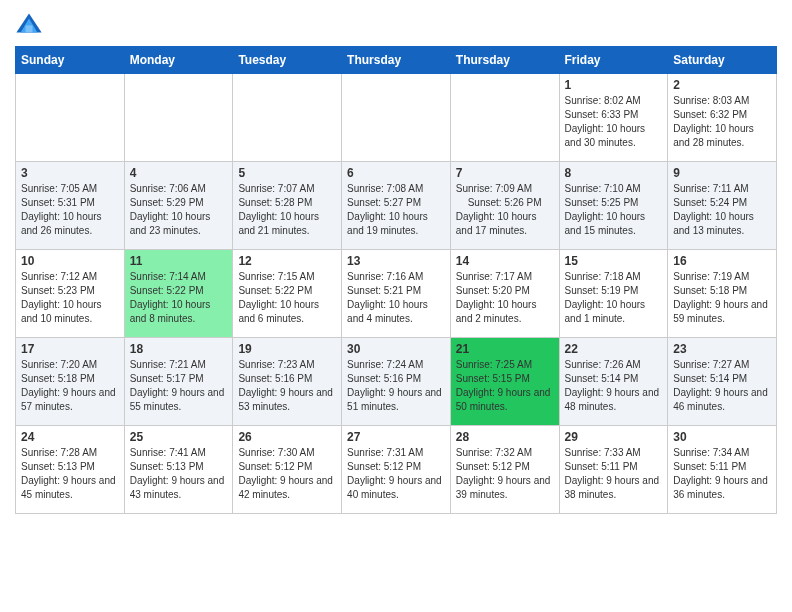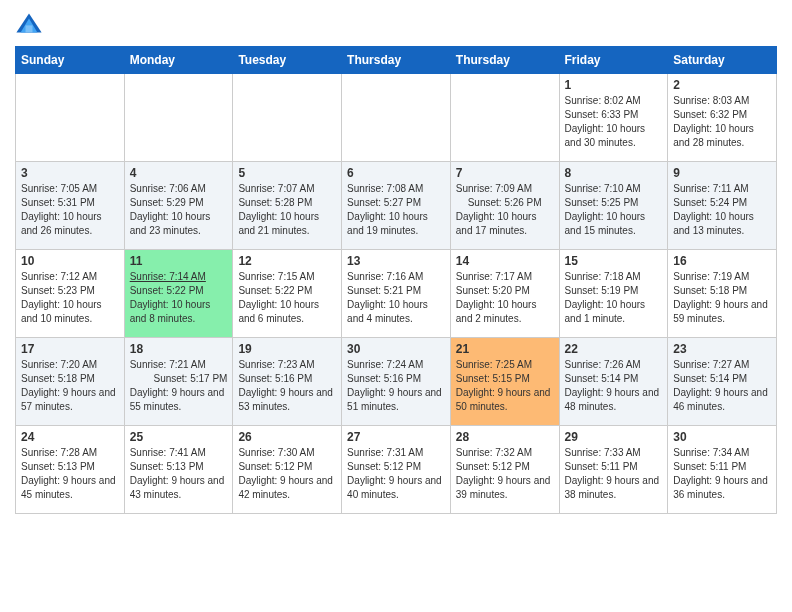--- a/index.html
+++ b/index.html
@@ -187,21 +187,21 @@
         </tr>
         <tr>
           <td style="background: rgb(255, 255, 255);">
             <span class="day-num">10</span>
             <span style="display: block; line-height: 1.4;">Sunrise: 7:12 AM</span>
             <span style="display: block; line-height: 1.4;">Sunset: 5:23 PM</span>
             <span style="display: block; line-height: 1.4;">Daylight: 10 hours and 10 minutes.</span>
           </td>
           <td style="background: #86efac;">
             <span class="day-num">11</span>
-            <span style="display: block; line-height: 1.4; text-decoration: underline;">Sunrise: 7:14 AM</span>
+            <span style="display: block; line-height: 1.4;">Sunrise: 7:14 AM</span>
             <span style="display: block; line-height: 1.4;">Sunset: 5:22 PM</span>
             <span style="display: block; line-height: 1.4;">Daylight: 10 hours and 8 minutes.</span>
           </td>
           <td style="background: rgb(255, 255, 255);">
             <span class="day-num">12</span>
             <span style="display: block; line-height: 1.4;">Sunrise: 7:15 AM</span>
             <span style="display: block; line-height: 1.4;">Sunset: 5:22 PM</span>
             <span style="display: block; line-height: 1.4;">Daylight: 10 hours and 6 minutes.</span>
           </td>
           <td style="background: rgb(255, 255, 255);">
@@ -232,36 +232,36 @@
         <tr>
           <td style="background: rgb(240, 244, 248);">
             <span class="day-num">17</span>
             <span style="display: block; line-height: 1.4;">Sunrise: 7:20 AM</span>
             <span style="display: block; line-height: 1.4;">Sunset: 5:18 PM</span>
             <span style="display: block; line-height: 1.4;">Daylight: 9 hours and 57 minutes.</span>
           </td>
           <td style="background: rgb(240, 244, 248);">
             <span class="day-num">18</span>
             <span style="display: block; line-height: 1.4;">Sunrise: 7:21 AM</span>
-            <span style="display: block; line-height: 1.4; text-align: right;">Sunset: 5:17 PM</span>
+            <span style="display: block; line-height: 1.4;">Sunset: 5:17 PM</span>
             <span style="display: block; line-height: 1.4;">Daylight: 9 hours and 55 minutes.</span>
           </td>
           <td style="background: rgb(240, 244, 248);">
             <span class="day-num">19</span>
             <span style="display: block; line-height: 1.4;">Sunrise: 7:23 AM</span>
             <span style="display: block; line-height: 1.4;">Sunset: 5:16 PM</span>
             <span style="display: block; line-height: 1.4;">Daylight: 9 hours and 53 minutes.</span>
           </td>
           <td style="background: rgb(240, 244, 248);">
             <span class="day-num">30</span>
             <span style="display: block; line-height: 1.4;">Sunrise: 7:24 AM</span>
             <span style="display: block; line-height: 1.4;">Sunset: 5:16 PM</span>
             <span style="display: block; line-height: 1.4;">Daylight: 9 hours and 51 minutes.</span>
           </td>
-          <td style="background: #fdba74;">
+          <td style="background: #22c55e;">
             <span class="day-num">21</span>
             <span style="display: block; line-height: 1.4;">Sunrise: 7:25 AM</span>
             <span style="display: block; line-height: 1.4;">Sunset: 5:15 PM</span>
             <span style="display: block; line-height: 1.4;">Daylight: 9 hours and 50 minutes.</span>
           </td>
           <td style="background: rgb(240, 244, 248);">
             <span class="day-num">22</span>
             <span style="display: block; line-height: 1.4;">Sunrise: 7:26 AM</span>
             <span style="display: block; line-height: 1.4;">Sunset: 5:14 PM</span>
             <span style="display: block; line-height: 1.4;">Daylight: 9 hours and 48 minutes.</span>

